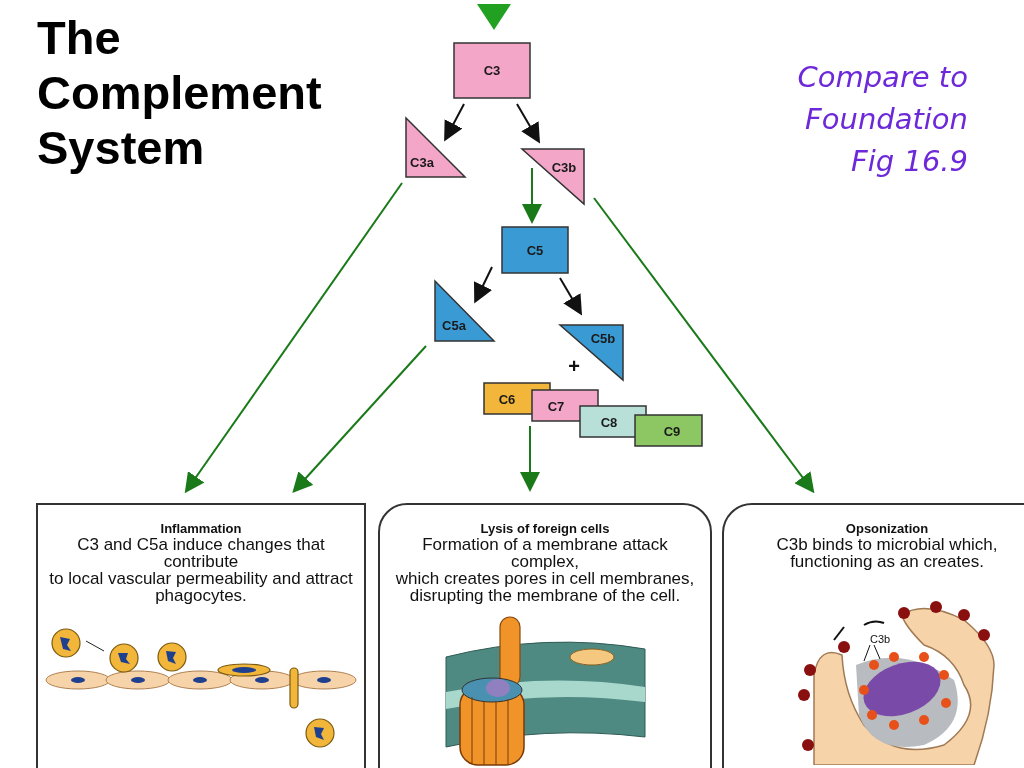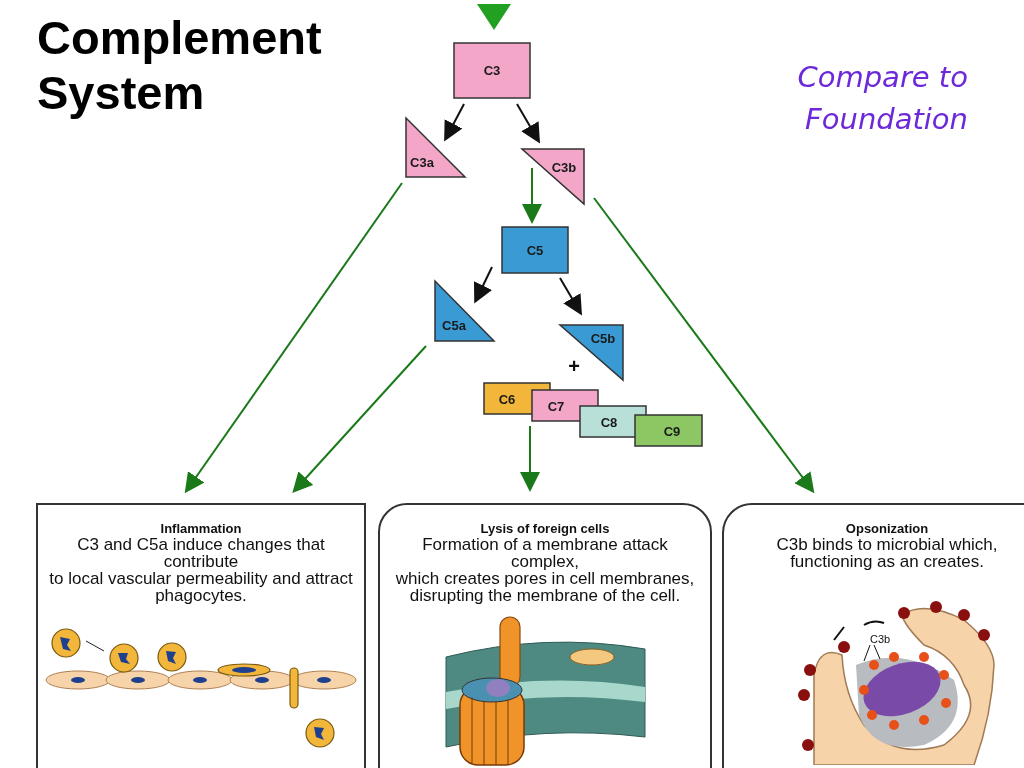--- a/index.html
+++ b/index.html
@@ -11,27 +11,29 @@
   .lbl{font-family:"Liberation Sans",sans-serif;font-weight:bold;font-size:13px;fill:#1a1a1a;}
   .panel{position:absolute;top:503px;height:294px;border:2px solid #333;background:#fff;box-sizing:border-box;margin-left:32px;}
   .panel .ph{text-align:center;font-weight:bold;font-size:13px;margin-top:16px;color:#111;}
   .panel .pd{text-align:center;font-size:17px;line-height:17px;color:#111;padding:0 8px;}
   .panel svg{position:absolute;left:0;}
 </style>
 </head>
 <body>
 
 <div class="title">
+  <div>The</div>
   <div>Complement</div>
   <div>System</div>
 </div>
 
 <div class="note">
   <div>Compare to</div>
   <div>Foundation</div>
+  <div>Fig 16.9</div>
 </div>
 
 <svg class="diag" width="1024" height="768">
   <defs>
     <marker id="ga" markerWidth="10" markerHeight="10" refX="8" refY="5" orient="auto">
         <path d="M0,0 L10,5 L0,10 z" fill="#1a7a1a"></path>
       </marker>
     <marker id="ba" markerWidth="10" markerHeight="10" refX="8" refY="5" orient="auto">
         <path d="M0,0 L10,5 L0,10 z" fill="#111"></path>
       </marker>

